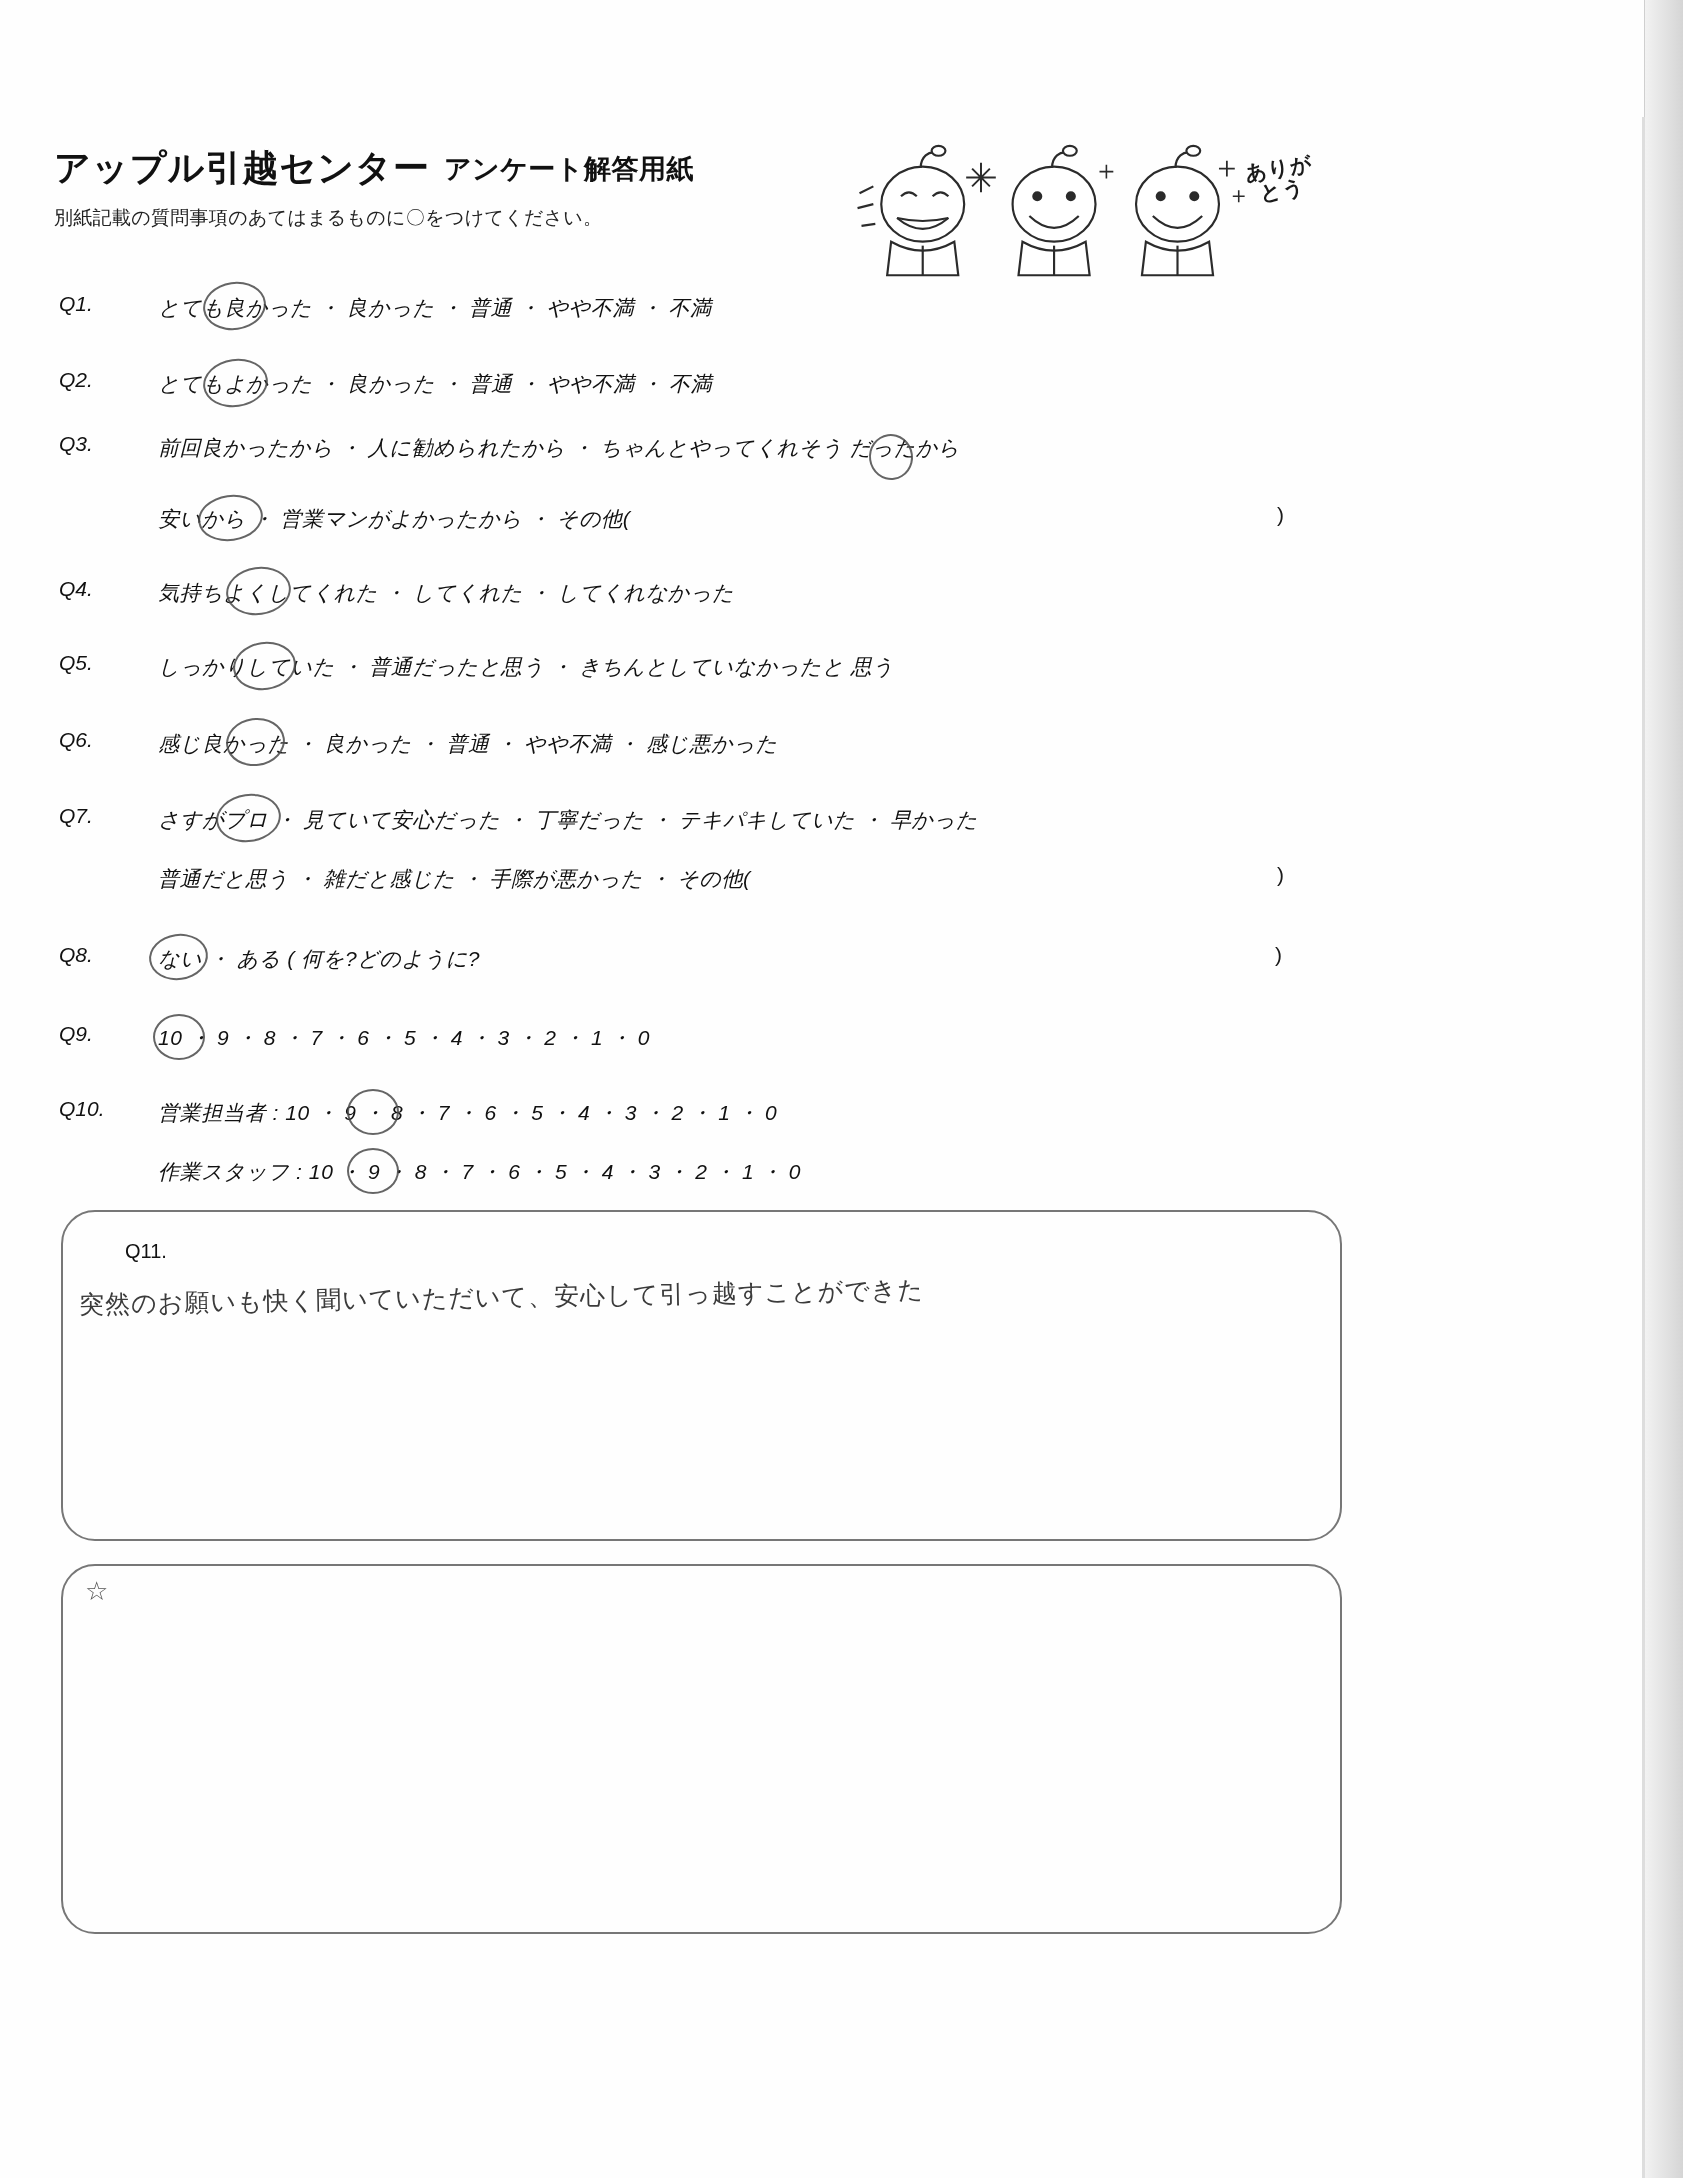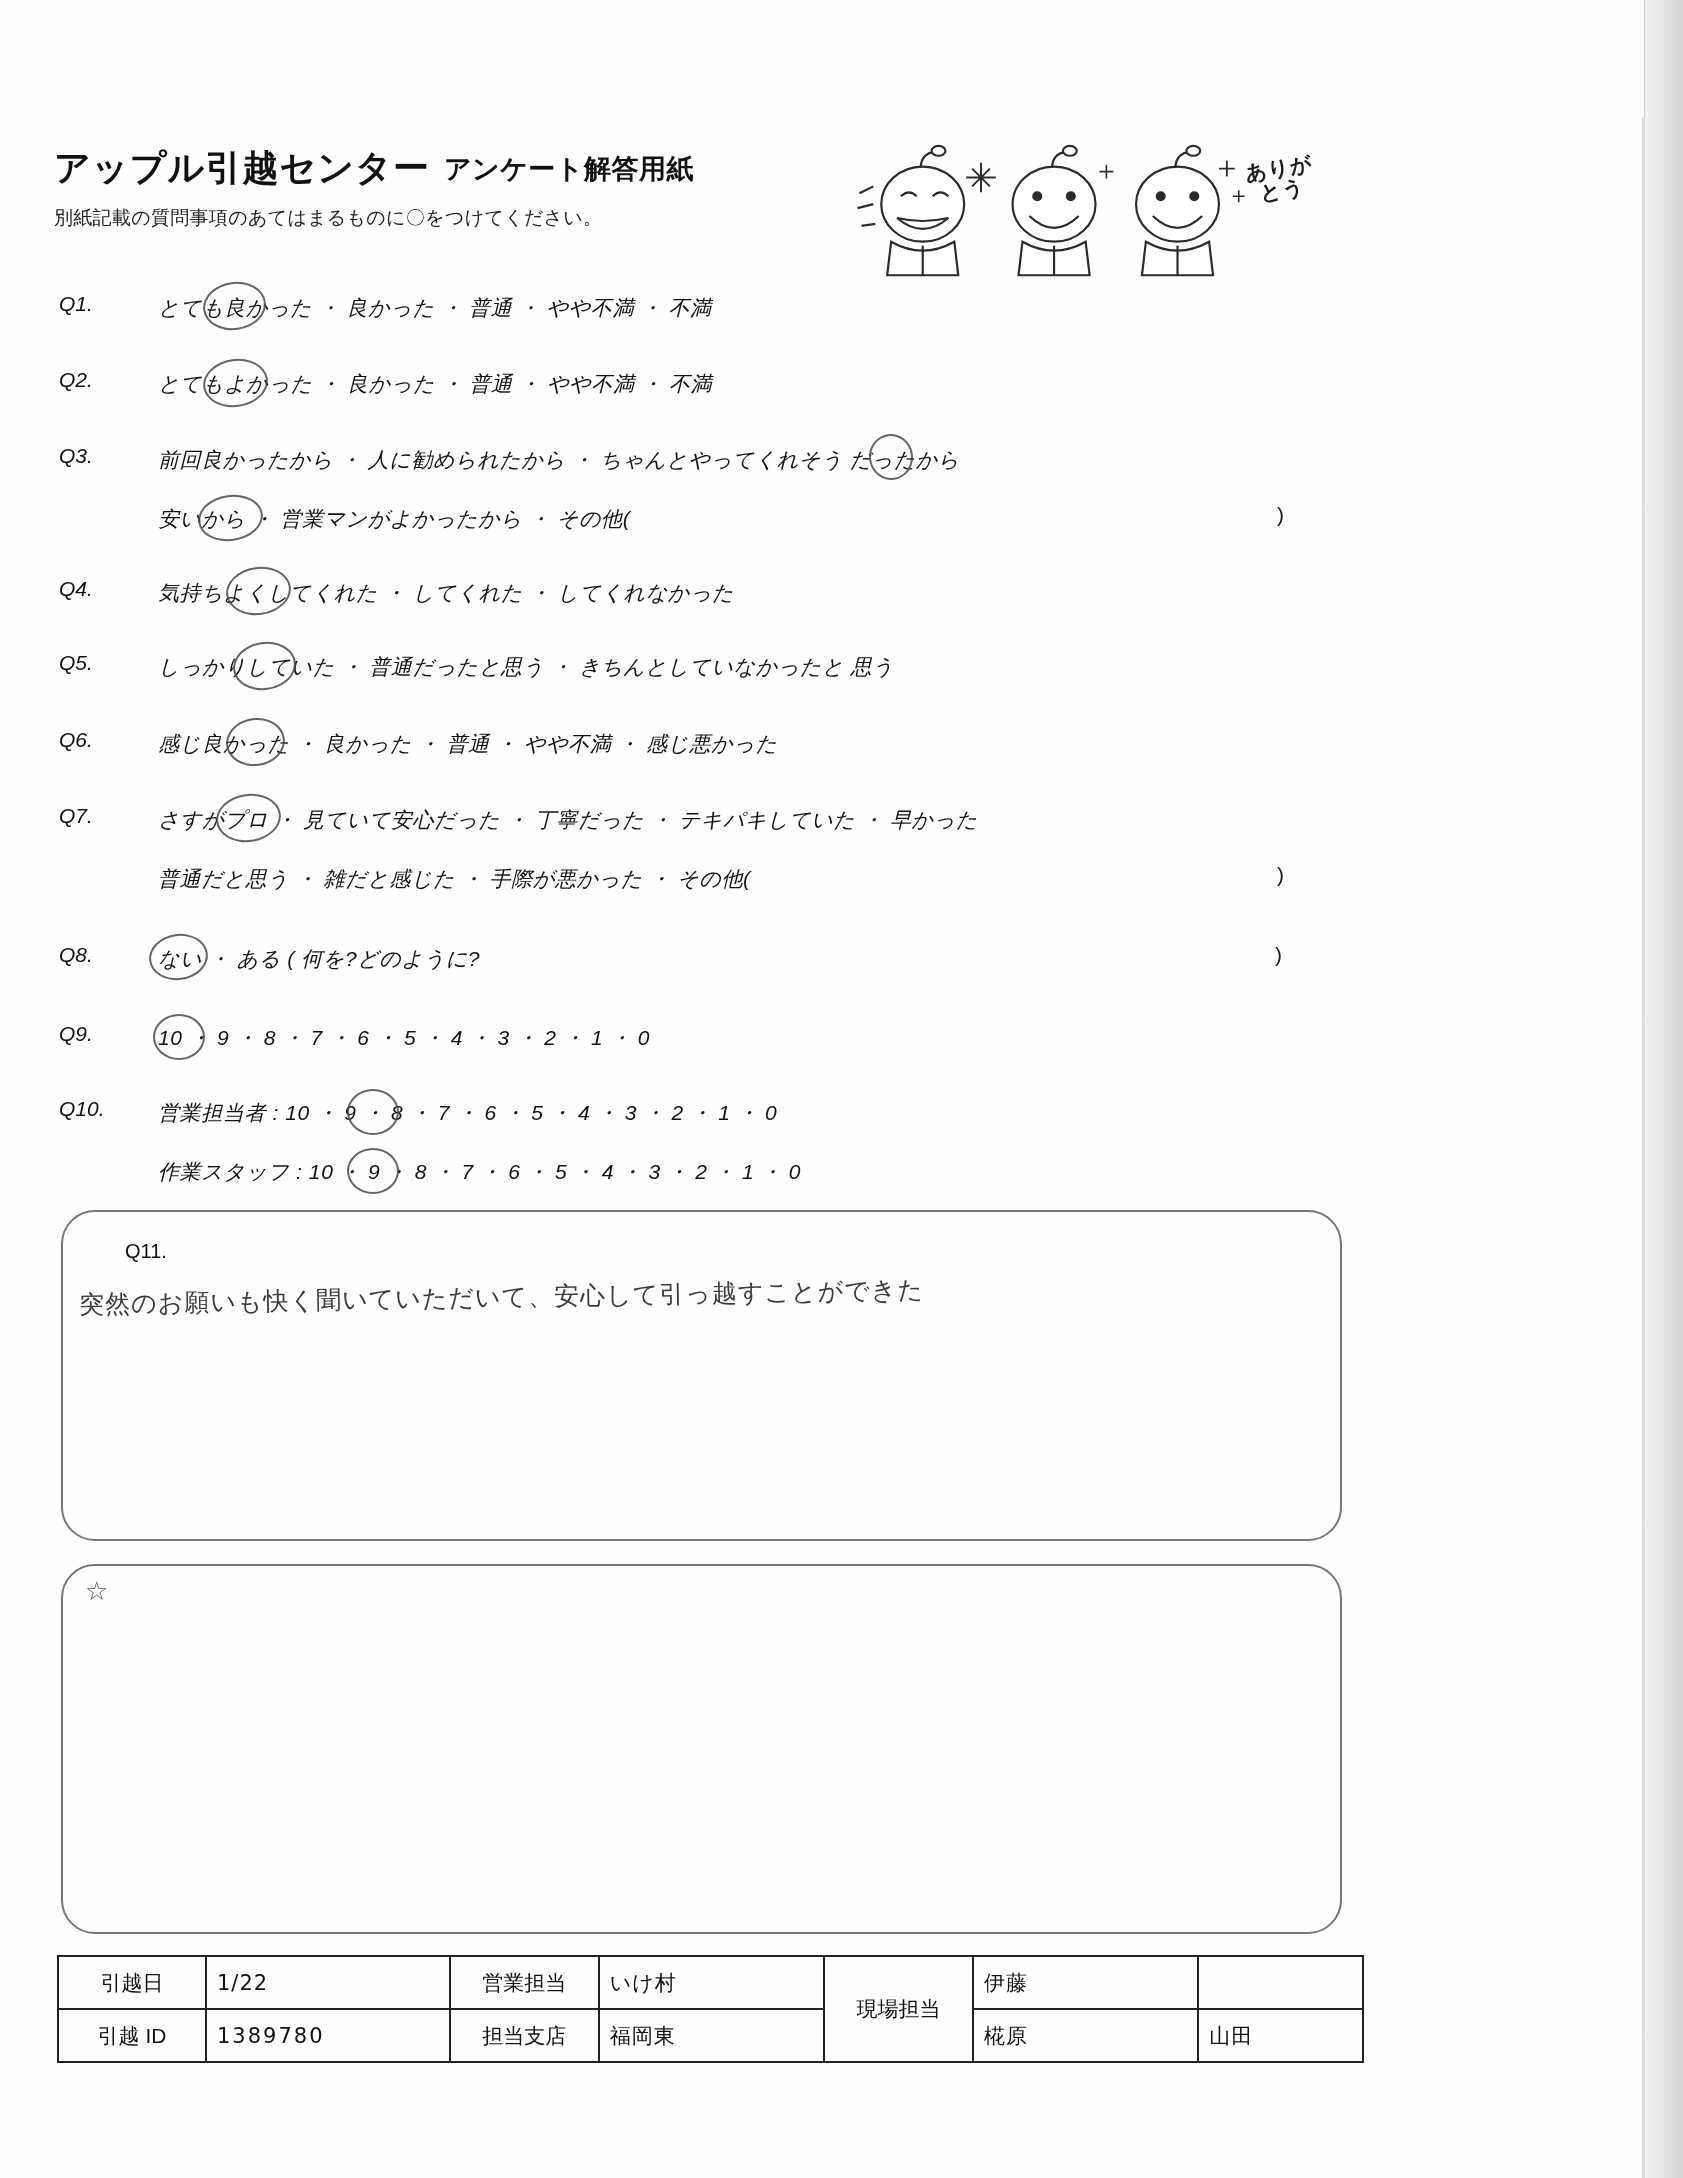--- a/index.html
+++ b/index.html
@@ -270,21 +270,21 @@
   <div class="circle" style="left:203px; top:282px; width:59px; height:44px;"></div>
 
   <div class="qblock" style="top:368px;">
     <div class="qrow">
       <div class="qlabel">Q2.</div>
       <div class="qtext">とてもよかった ・ 良かった ・ 普通 ・ やや不満 ・ 不満</div>
     </div>
   </div>
   <div class="circle" style="left:203px; top:359px; width:61px; height:44px;"></div>
 
-  <div class="qblock" style="top:444px;">
+  <div class="qblock" style="top:432px;">
     <div class="qrow">
       <div class="qlabel">Q3.</div>
       <div class="qtext">前回良かったから ・ 人に勧められたから ・ ちゃんとやってくれそう だったから</div>
     </div>
   </div>
   <div class="qblock" style="top:503px;">
     <div class="qrow">
       <div class="qlabel"></div>
       <div class="qtext">安いから ・ 営業マンがよかったから ・ その他(</div>
     </div>
@@ -367,36 +367,15 @@
   <div class="cbox" style="left:61px; top:1210px; width:1277px; height:327px;">
     <div class="clabel" style="left:30px; top:28px;margin-left:32px;">Q11.</div>
   </div>
   <div class="handwrite" style="left:79px; top:1277px; width:1247px;">突然のお願いも快く聞いていただいて、安心して引っ越すことができた</div>
 
   <div class="cbox" style="left:61px; top:1564px; width:1277px; height:366px;">
     <div class="star">☆</div>
   </div>
   <div class="handwrite" style="left:109px; top:1634px;"></div>
 
-  <table class="ftable">
-    <tbody>
-        <tr>
-      <td class="cell-label">引越日</td>
-      <td class="cell-val hw-cell">1/22</td>
-      <td class="cell-label">営業担当</td>
-      <td class="cell-val2 hw-cell">いけ村</td>
-      <td class="cell-label rowspan-label" rowspan="2">現場担当</td>
-      <td class="cell-val2 hw-cell">伊藤</td>
-      <td class="cell-blank hw-cell"></td>
-    </tr>
-    <tr>
-      <td class="cell-label">引越 ID</td>
-      <td class="cell-val hw-num">1389780</td>
-      <td class="cell-label">担当支店</td>
-      <td class="cell-val2 hw-cell">福岡東</td>
-      <td class="cell-val2 hw-cell">椛原</td>
-      <td class="cell-blank hw-cell">山田</td>
-    </tr>
-  </tbody>
-    </table>
 
 </div>
 
 
 </body></html>

